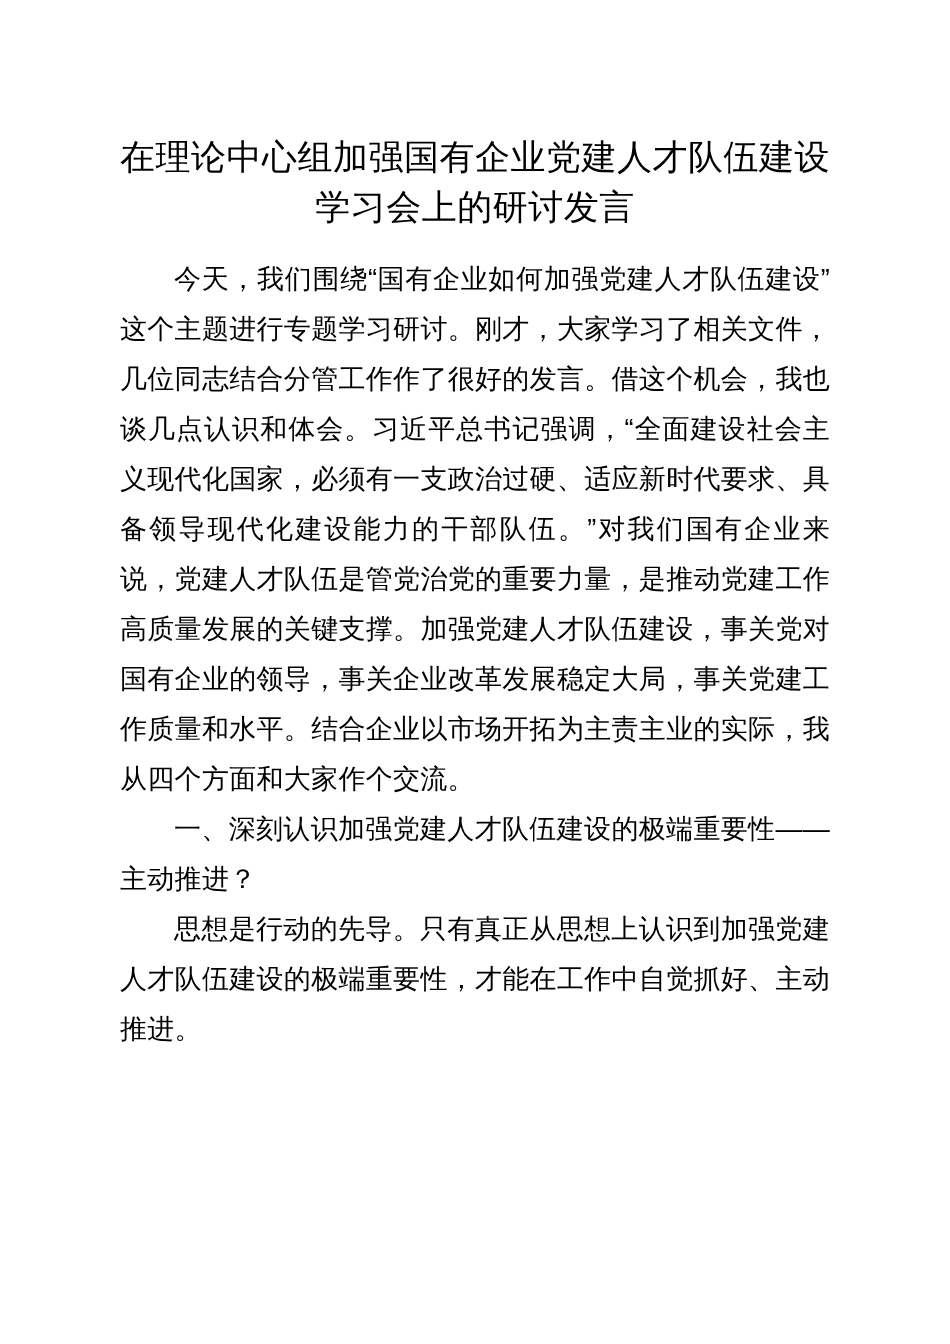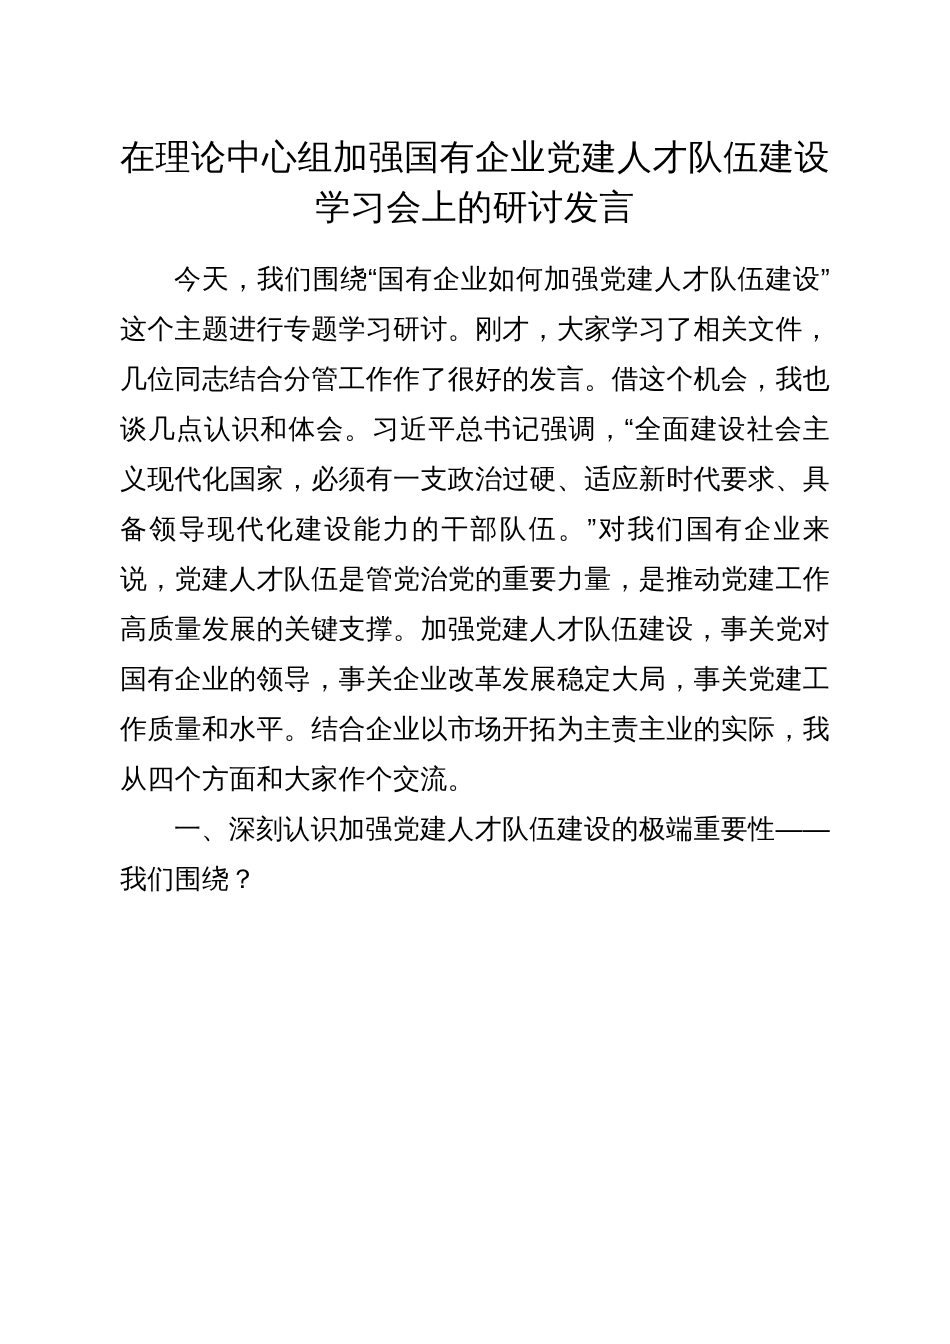--- a/index.html
+++ b/index.html
@@ -45,16 +45,17 @@
 </head>
 <body>
 
 <div class="page">
 
   <h1 class="doc-title">在理论中心组加强国有企业党建人才队伍建设学习会上的研讨发言</h1>
 
 
   <p class="para indent">今天，我们围绕“国有企业如何加强党建人才队伍建设”这个主题进行专题学习研讨。刚才，大家学习了相关文件，几位同志结合分管工作作了很好的发言。借这个机会，我也谈几点认识和体会。习近平总书记强调，“全面建设社会主义现代化国家，必须有一支政治过硬、适应新时代要求、具备领导现代化建设能力的干部队伍。”对我们国有企业来说，党建人才队伍是管党治党的重要力量，是推动党建工作高质量发展的关键支撑。加强党建人才队伍建设，事关党对国有企业的领导，事关企业改革发展稳定大局，事关党建工作质量和水平。结合企业以市场开拓为主责主业的实际，我从四个方面和大家作个交流。</p>
 
-  <p class="para indent">一、深刻认识加强党建人才队伍建设的极端重要性——我们围绕？</p>
+  <p class="para indent">一、深刻认识加强党建人才队伍建设的极端重要性——主动推进？</p>
 
+  <p class="para indent">思想是行动的先导。只有真正从思想上认识到加强党建人才队伍建设的极端重要性，才能在工作中自觉抓好、主动推进。</p>
 
 </div>
 
 </body></html>

